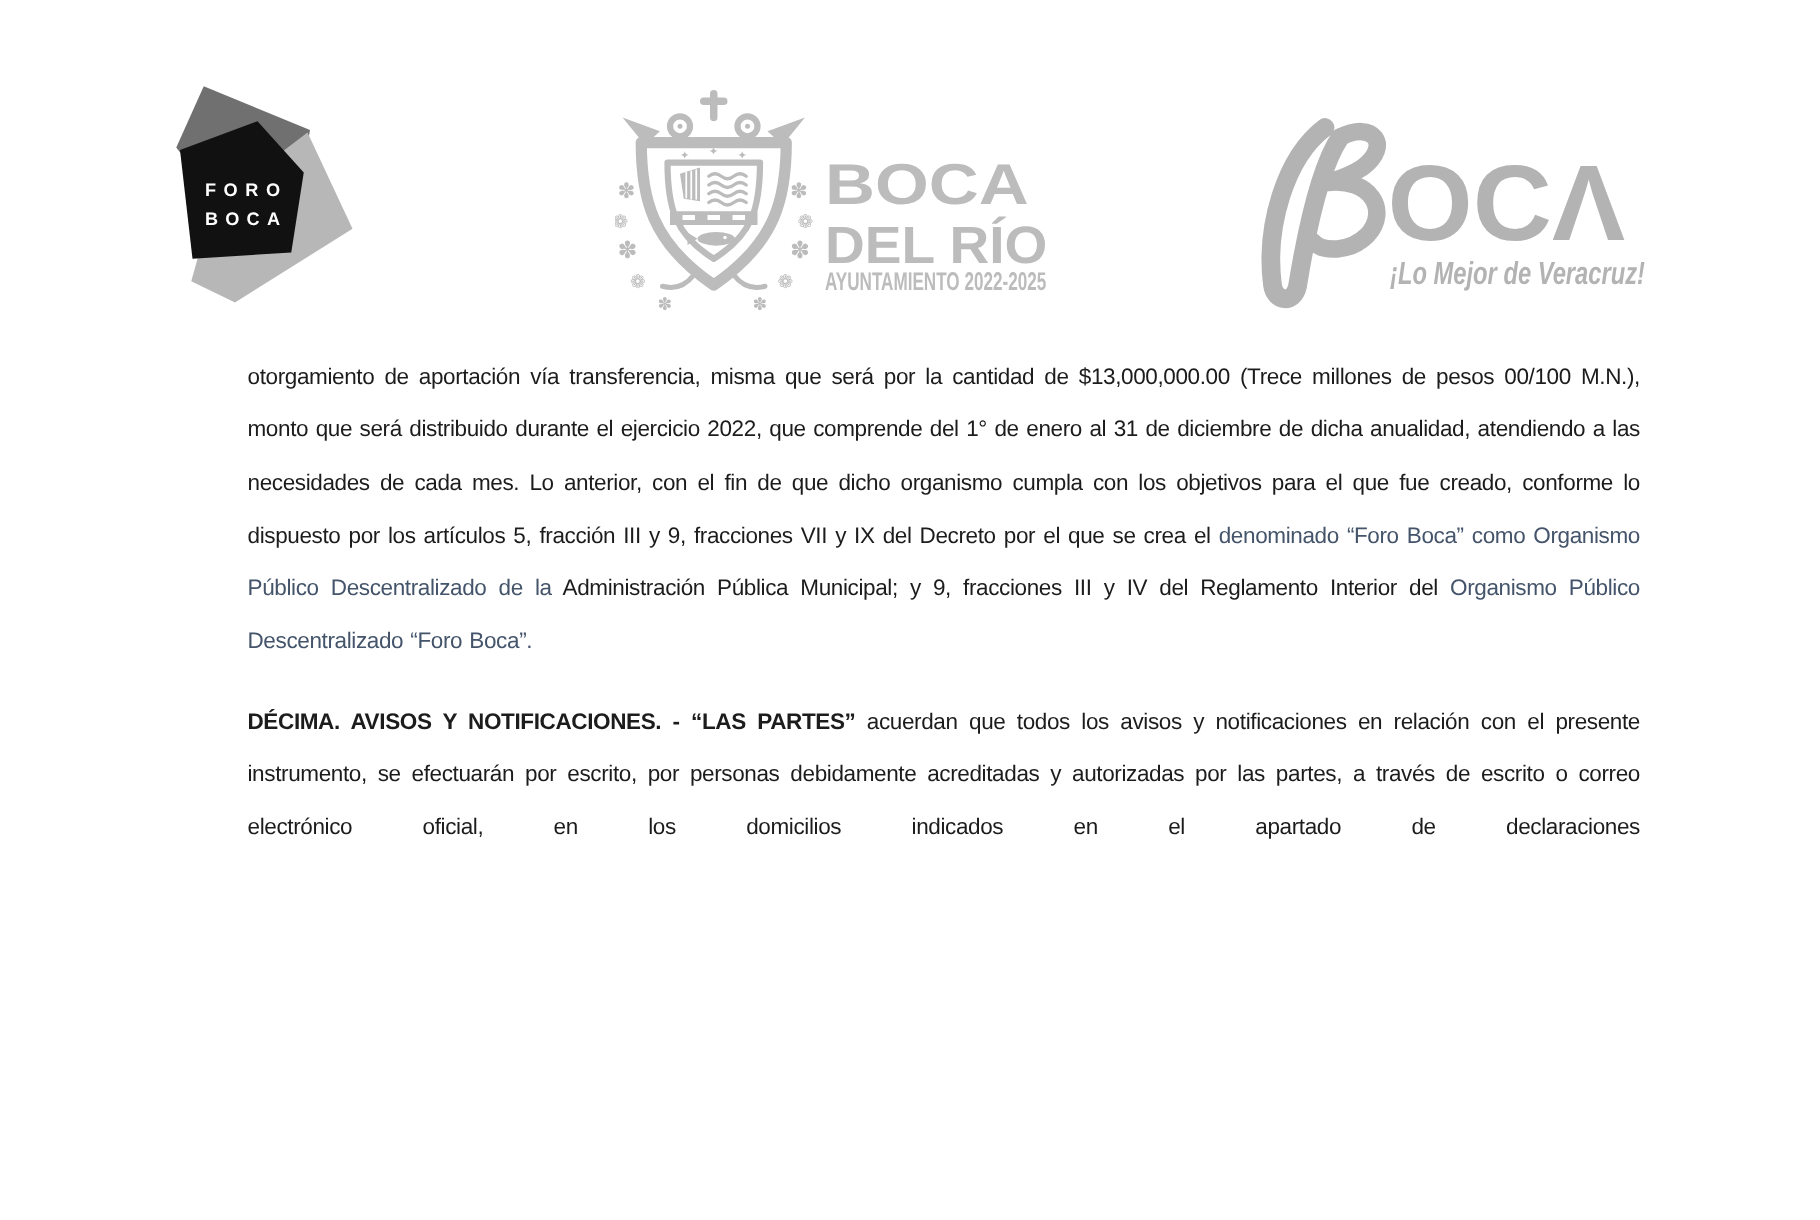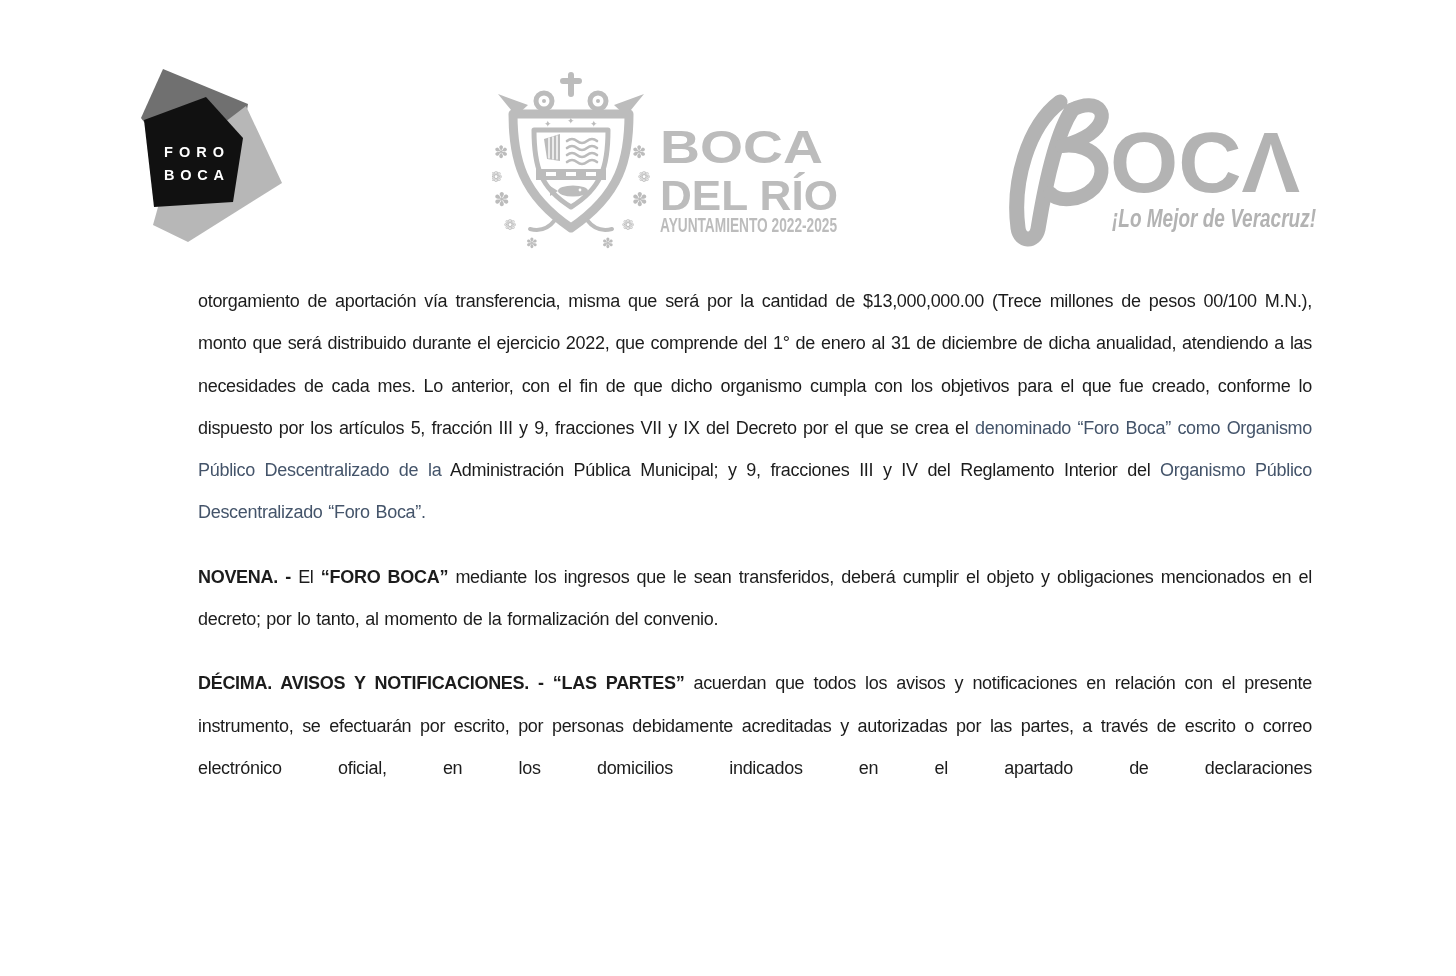--- a/index.html
+++ b/index.html
@@ -80,15 +80,14 @@
   <g stroke="#b3b3b3" fill="none" stroke-linecap="round" stroke-linejoin="round">
     <path stroke-width="15" d="M62,12 C30,36 14,92 20,138 C22,152 37,153 40,139 C47,96 58,44 74,20"></path>
     <path stroke-width="14" d="M74,20 C100,6 116,26 92,44 C80,52 70,54 64,56 C98,52 114,78 96,98 C82,112 60,112 52,103"></path>
   </g>
   <text x="112" y="102" font-size="86" font-weight="700" fill="#b3b3b3" textLength="190" lengthAdjust="spacingAndGlyphs">OCΛ</text>
   <text x="114" y="137" font-size="25.5" font-weight="700" font-style="italic" fill="#b3b3b3" textLength="204" lengthAdjust="spacingAndGlyphs">¡Lo Mejor de Veracruz!</text>
 </svg>
 
 <div id="doc-body">
     <p class="para"><span class="run-normal">otorgamiento de aportación vía transferencia, misma que será por la cantidad de $13,000,000.00 (Trece millones de pesos 00/100 M.N.), monto que será distribuido durante el ejercicio 2022, que comprende del 1° de enero al 31 de diciembre de dicha anualidad, atendiendo a las necesidades de cada mes. Lo anterior, con el fin de que dicho organismo cumpla con los objetivos para el que fue creado, conforme lo dispuesto por los artículos 5, fracción III y 9, fracciones VII y IX del Decreto por el que se crea el </span><span class="run-muted" style="color: rgb(68, 84, 106);">denominado “Foro Boca” como Organismo Público Descentralizado de la </span><span class="run-normal">Administración Pública Municipal; y 9, fracciones III y IV del Reglamento Interior del </span><span class="run-muted" style="color: rgb(68, 84, 106);">Organismo Público Descentralizado “Foro Boca”.</span></p>
-    <p class="para"><span class="run-bold">NOVENA. - </span><span class="run-normal">El </span><span class="run-bold">“FORO BOCA” </span><span class="run-normal">mediante los ingresos que le sean transferidos, deberá cumplir el objeto y obligaciones mencionados en el decreto; por lo tanto, al momento de la formalización del convenio.</span></p>
     <p class="para continues"><span class="run-bold">DÉCIMA. AVISOS Y NOTIFICACIONES. - “LAS PARTES” </span><span class="run-normal">acuerdan que todos los avisos y notificaciones en relación con el presente instrumento, se efectuarán por escrito, por personas debidamente acreditadas y autorizadas por las partes, a través de escrito o correo electrónico oficial, en los domicilios indicados en el apartado de declaraciones</span></p>
   </div>
 
 </body></html>

